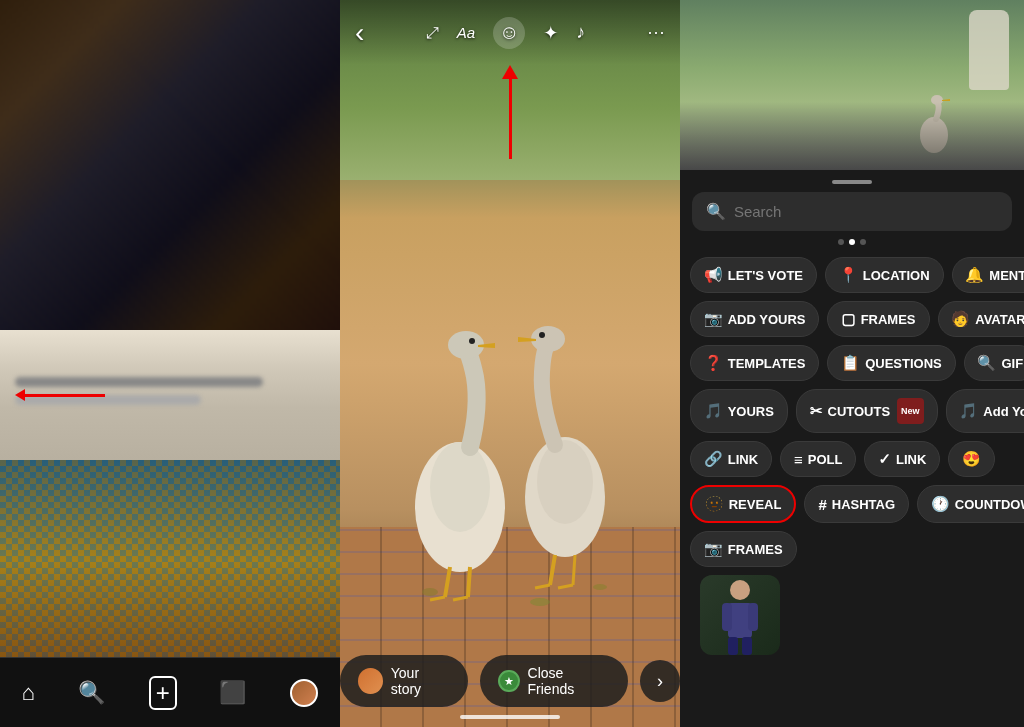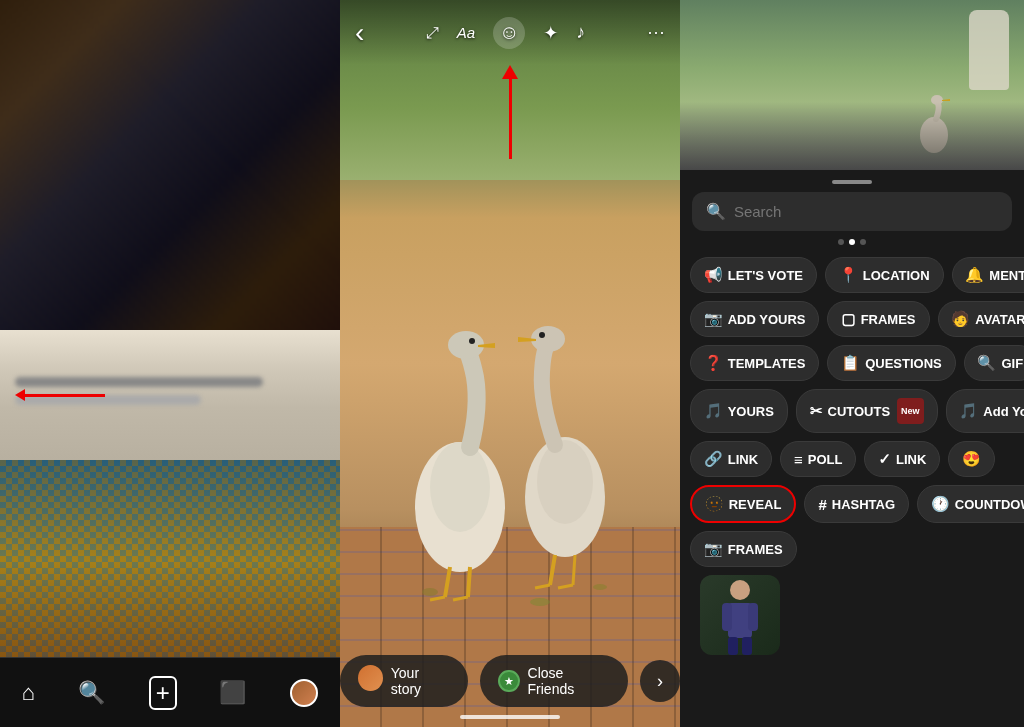--- a/index.html
+++ b/index.html
@@ -247,21 +247,21 @@
       left: 0;
       right: 0;
       display: flex;
       align-items: center;
       justify-content: center;
       gap: 12px;
       z-index: 10;
     }
     .story-btn {
       display: flex;
-      align-items: flex-start;
+      align-items: center;
       gap: 8px;
       background: rgba(30,30,30,0.85);
       border-radius: 30px;
       padding: 10px 18px;
       color: #fff;
       font-size: 14px;
       cursor: pointer;
     }
     .story-avatar {
       width: 26px;

